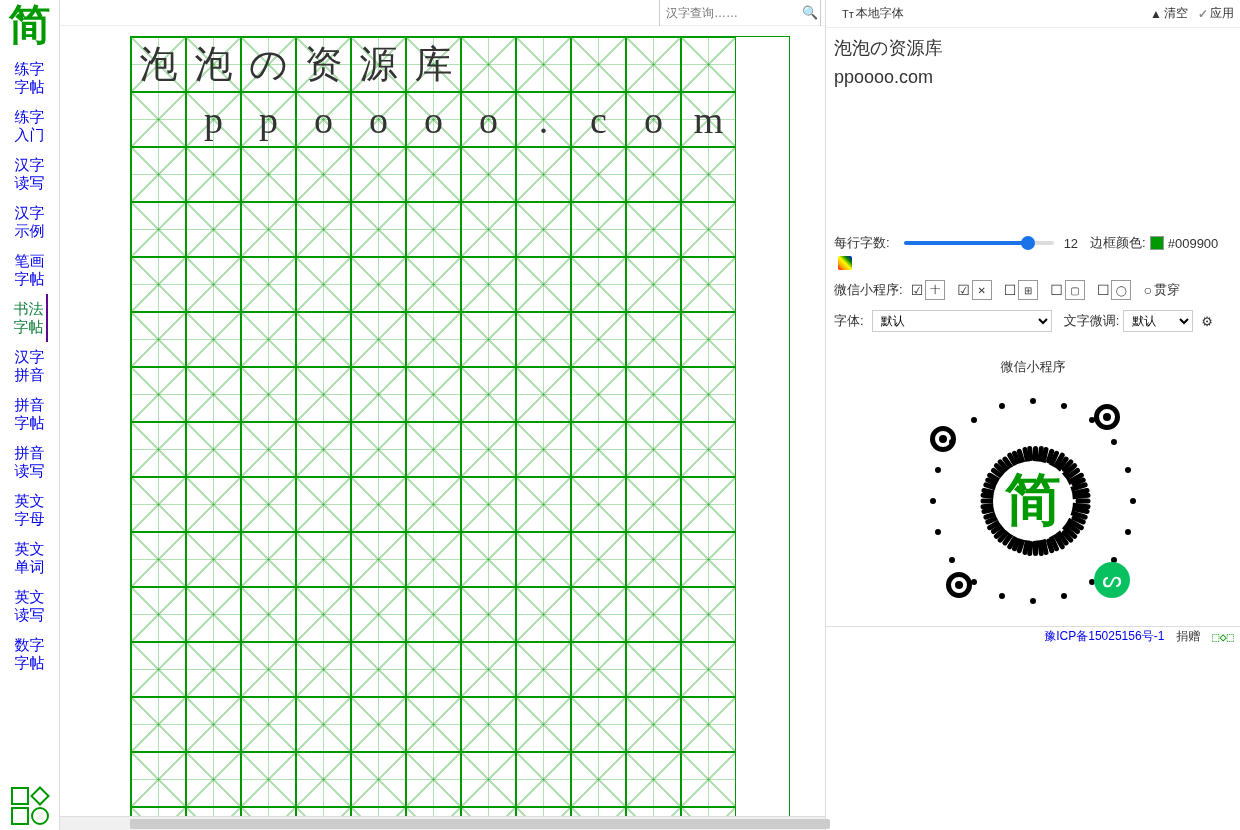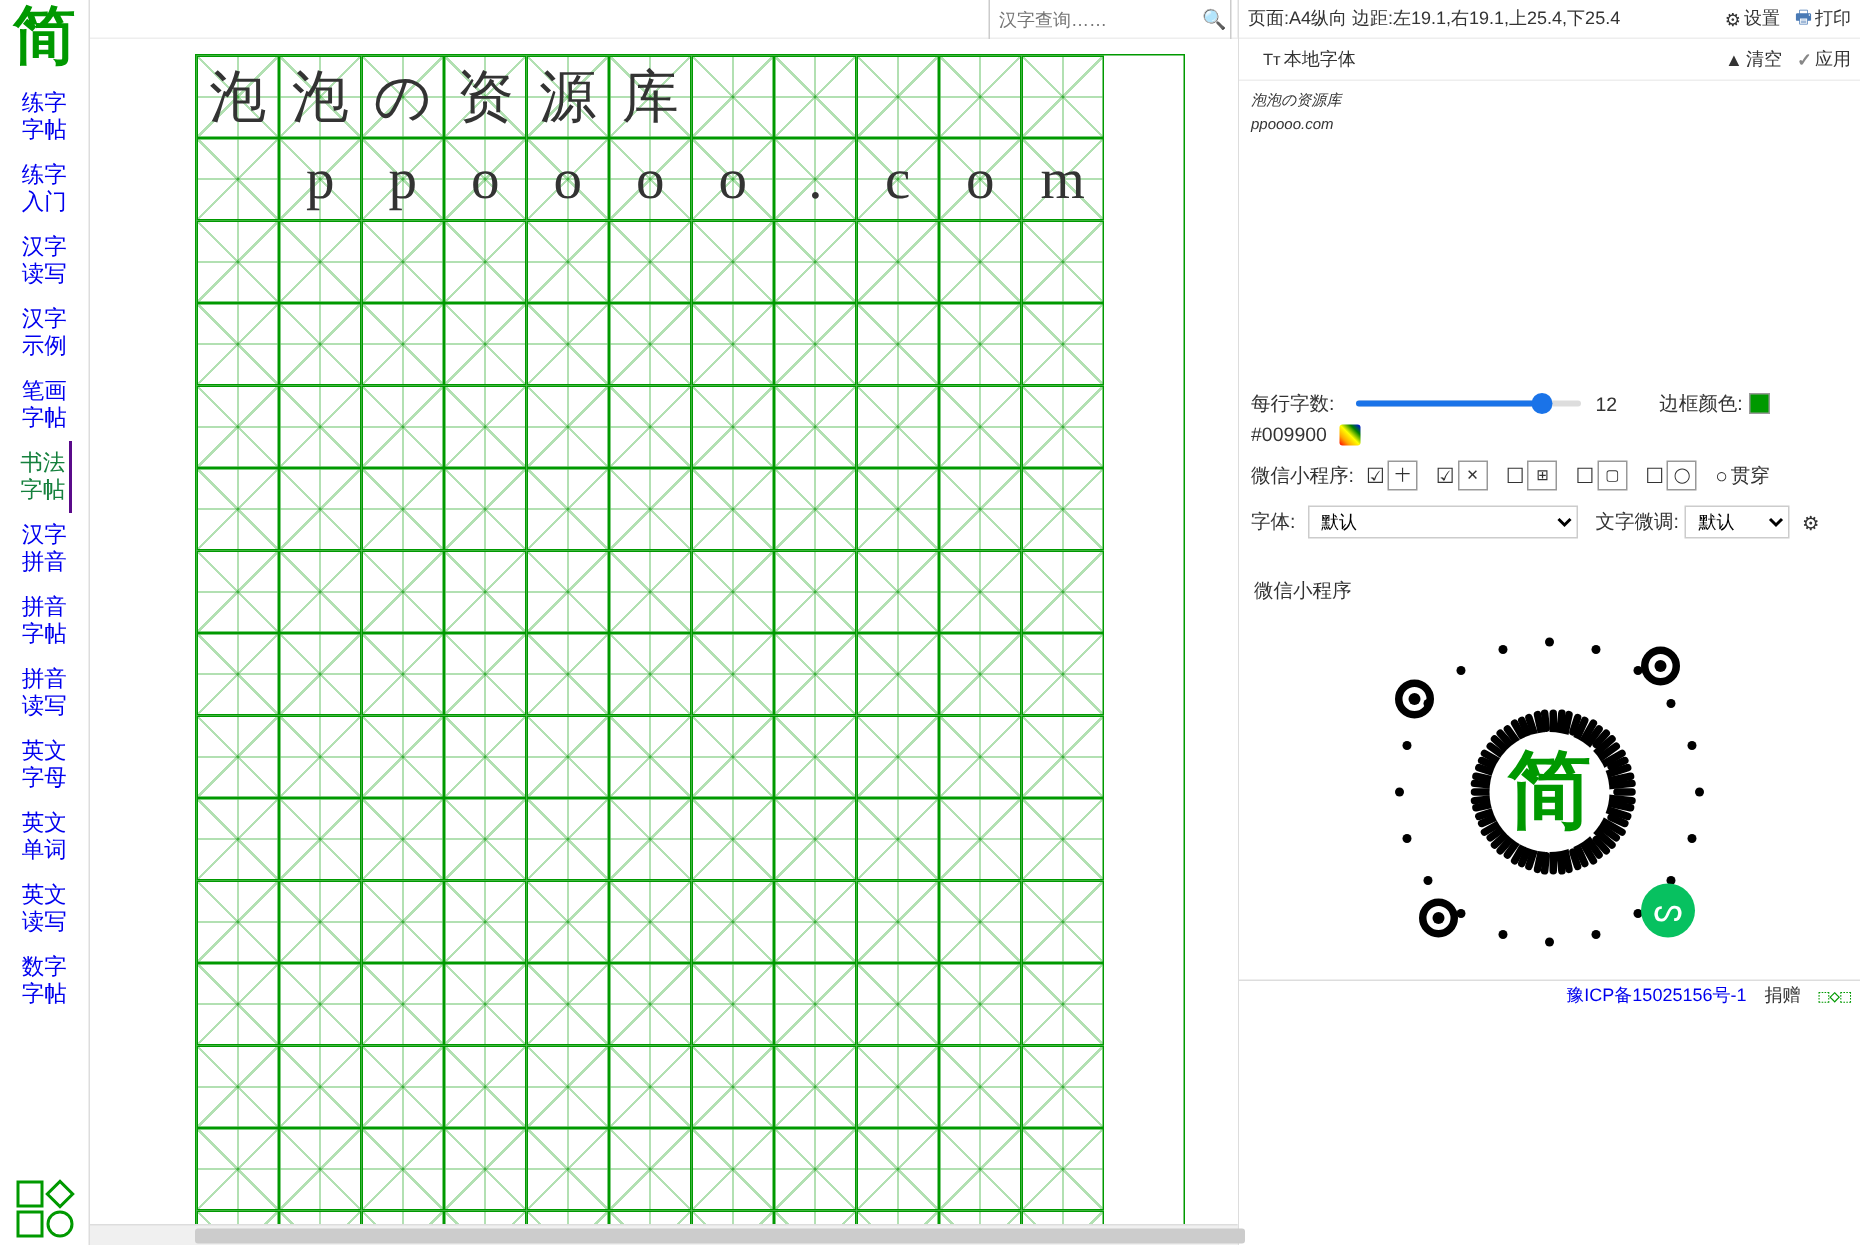--- a/index.html
+++ b/index.html
@@ -27,38 +27,38 @@
   linear-gradient(-45deg, transparent 49%, rgba(0,153,0,0.3) 49%, rgba(0,153,0,0.3) 51%, transparent 51%);
   font-family: "KaiTi", "STKaiti", serif; font-size: 38px; display: flex; align-items: center; justify-content: center; color: #333; }
 .hscroll { height: 14px; background: #f0f0f0; border-top: 1px solid #ddd; position: relative; }
 .hscroll::after { content: ""; position: absolute; left: 70px; width: 700px; height: 10px; top: 2px; background: #ccc; border-radius: 2px; }
 .right-panel { width: 415px; border-left: 1px solid #ddd; display: flex; flex-direction: column; background: #fff; }
 .rp-top { height: 26px; display: flex; align-items: center; padding: 0 6px; border-bottom: 1px solid #eee; font-size: 12px; }
 .rp-top .spacer { flex: 1; }
 .rp-btn { display: inline-flex; align-items: center; margin-left: 10px; cursor: pointer; }
 .rp-row { height: 28px; display: flex; align-items: center; padding: 0 6px; border-bottom: 1px solid #eee; font-size: 12px; }
 .rp-row .spacer { flex: 1; }
-.text-area { padding: 6px 8px; font-size: 10px; min-height: 200px; font-style: italic; }
+.text-area { padding: 6px 8px; font-size: 18px; min-height: 200px; }
 .text-area div { line-height: 1.6; }
 .controls { padding: 6px 8px; font-size: 13px; }
 .ctrl-row { display: flex; align-items: center; margin-bottom: 10px; flex-wrap: wrap; gap: 4px; }
 .ctrl-label { margin-right: 4px; }
 .slider { flex: 0 0 150px; height: 4px; background: #ddd; position: relative; border-radius: 2px; margin: 0 6px; }
 .slider::before { content: ""; position: absolute; left: 0; width: 80%; height: 100%; background: #1a73e8; border-radius: 2px; }
 .slider::after { content: ""; position: absolute; left: 78%; top: -5px; width: 14px; height: 14px; background: #1a73e8; border-radius: 50%; }
 .color-sw { width: 14px; height: 14px; display: inline-block; vertical-align: middle; border: 1px solid #999; }
 .grid-type { width: 20px; height: 20px; border: 1px solid #999; display: inline-flex; align-items: center; justify-content: center; font-size: 10px; cursor: pointer; margin-right: 2px; }
 .radio { display: inline-flex; align-items: center; margin-right: 10px; cursor: pointer; }
 .radio::before { content: "○"; margin-right: 2px; font-size: 14px; }
 .radio.checked::before { content: "◉"; }
 .checkbox { display: inline-flex; align-items: center; margin-right: 6px; cursor: pointer; }
 .checkbox::before { content: "☐"; margin-right: 2px; font-size: 14px; }
 .checkbox.checked::before { content: "☑"; }
 select { border: 1px solid #ccc; padding: 2px 4px; font-size: 12px; background: #fff; }
-.qr-section { text-align: left; padding: 10px; }
+.qr-section { text-align: center; padding: 10px; }
 .qr-title { margin-bottom: 10px; }
 .qr-code { width: 230px; height: 230px; margin: 0 auto; position: relative; display: flex; align-items: center; justify-content: center; }
 .qr-center { font-size: 56px; color: #009900; font-weight: bold; font-family: "KaiTi", serif; z-index: 2; background: #fff; border-radius: 50%; width: 80px; height: 80px; display: flex; align-items: center; justify-content: center; }
 .qr-dots { position: absolute; inset: 0; }
 .qr-dot { position: absolute; background: #000; border-radius: 3px; }
 .qr-corner { position: absolute; width: 26px; height: 26px; border: 5px solid #000; border-radius: 50%; }
 .qr-corner::after { content: ""; position: absolute; inset: 4px; background: #000; border-radius: 50%; }
 .qr-wx { position: absolute; right: 18px; bottom: 18px; width: 36px; height: 36px; background: #07c160; border-radius: 50%; display: flex; align-items: center; justify-content: center; color: #fff; font-size: 22px; z-index: 3; }
 .footer { height: 20px; border-top: 1px solid #ddd; display: flex; align-items: center; justify-content: flex-end; padding: 0 6px; font-size: 12px; gap: 12px; }
 .footer a { color: #0000EE; text-decoration: none; }
@@ -272,30 +272,20 @@
           <div class="grid-cell"></div>
           <div class="grid-cell"></div>
           <div class="grid-cell"></div>
           <div class="grid-cell"></div>
         </div>
     </div>
     <div class="hscroll"></div>
   </div>
 
   <div class="right-panel">
-    <div class="rp-top">
-      <span>页面:A4纵向 边距:左19.1,右19.1,上25.4,下25.4</span>
-      <span class="spacer"></span>
-      <span class="rp-btn gear-icon">
-          <span>设置</span>
-        </span>
-      <span class="rp-btn print-icon">
-          <span>打印</span>
-        </span>
-    </div>
     <div class="rp-row">
       <span class="rp-btn font-icon">
           <span>本地字体</span>
         </span>
       <span class="spacer"></span>
       <span class="rp-btn clear-icon">
           <span>清空</span>
         </span>
       <span class="rp-btn apply-icon">
           <span>应用</span>
@@ -304,21 +294,21 @@
     <div class="text-area">
       <div>泡泡の资源库</div>
       <div>ppoooo.com</div>
     </div>
 
     <div class="controls">
       <div class="ctrl-row">
         <span class="ctrl-label">每行字数:</span>
         <div class="slider"></div>
         <span>12</span>
-        <span style="margin-left:24px">边框颜色:</span>
+        <span style="margin-left:8px">边框颜色:</span>
         <span class="color-sw" style="background:#009900"></span>
         <span>#009900</span>
         <span class="palette-icon"></span>
       </div>
       <div class="ctrl-row">
         <span class="ctrl-label">微信小程序:</span>
         <span class="checkbox checked">
             <span class="grid-type">十</span>
           </span>
         <span class="checkbox checked">

